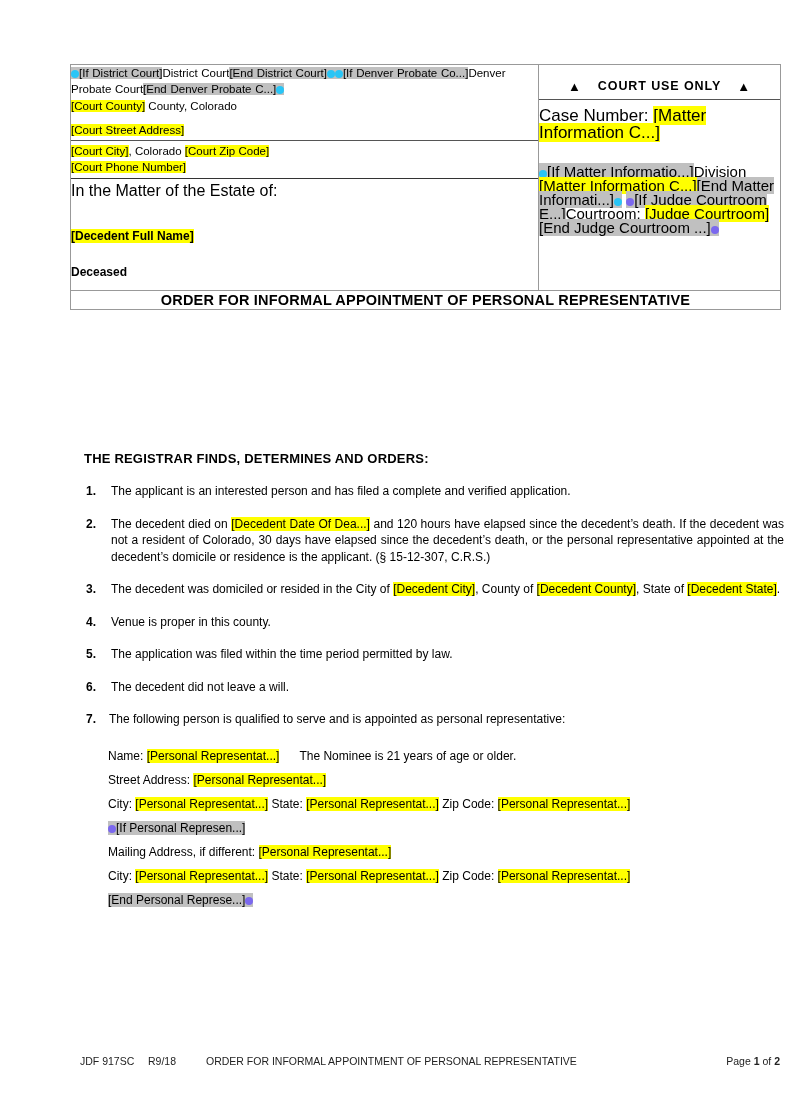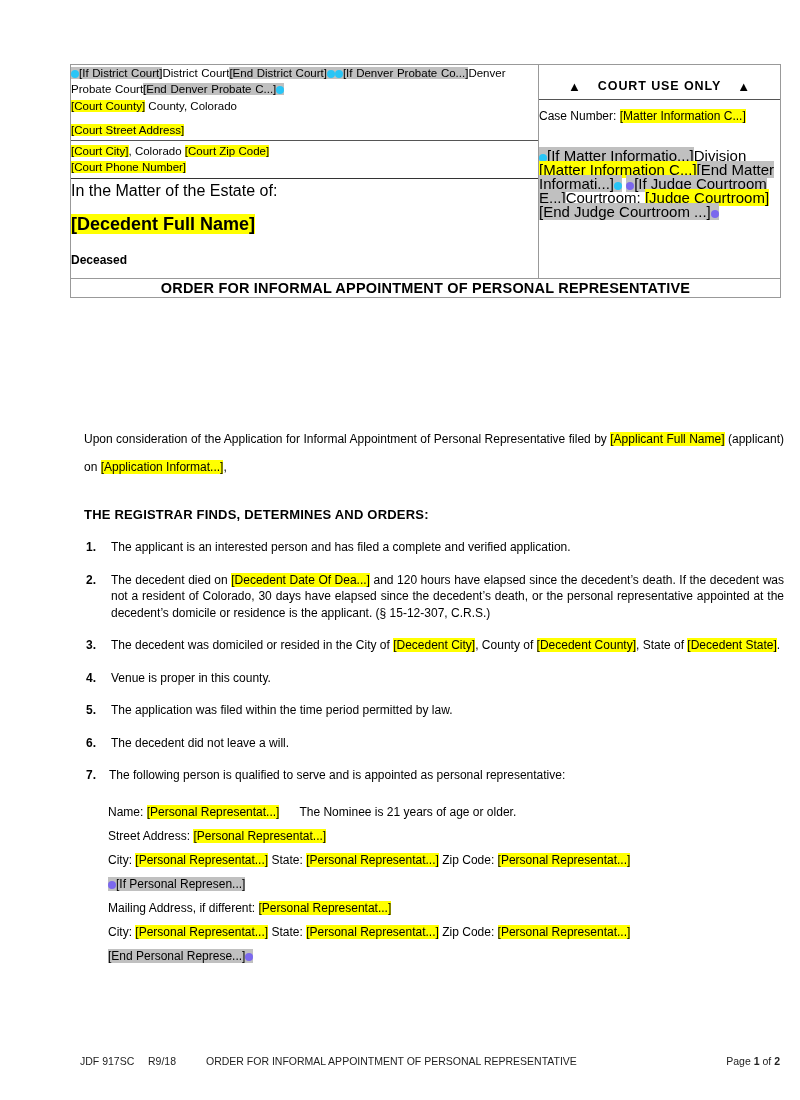--- a/index.html
+++ b/index.html
@@ -79,23 +79,23 @@
     height: 0;
     margin: 2px 0 4px 0;
   }
   .matter-label {
     font-size: 16px;
     font-weight: normal;
     line-height: 16px;
     margin-top: 2px;
   }
   .decedent-name {
-    font-size: 18px;
-    font-weight: bold;
-    margin-top: 17px;
+    font-size: 12px;
+    font-weight: bold;
+    margin-top: 29px;
     line-height: 16px;
   }
   .deceased {
     font-size: 12px;
     font-weight: bold;
     margin-top: 20px;
     line-height: 16px;
     padding-bottom: 10px;
   }
 
@@ -114,21 +114,21 @@
   }
   .court-use-row .cu-text {
     margin: 0 16px;
   }
   .cu-rule {
     border-bottom: 1px solid #555555;
     height: 0;
     margin: 2px 0 8px 0;
   }
   .case-number {
-    font-size: 12px;
+    font-size: 17px;
     line-height: 16.5px;
   }
   .division-block {
     margin-top: 24px;
     font-size: 15px;
     line-height: 14px;
   }
 
   .doc-title {
     font-size: 14.5px;
@@ -275,23 +275,20 @@
     <tr>
       <td class="cell-title" colspan="2">
         <span class="doc-title">ORDER FOR INFORMAL APPOINTMENT OF PERSONAL REPRESENTATIVE</span>
       </td>
     </tr>
   </tbody>
     </table>
 
   <div class="body-wrap">
 
-    <div class="intro">
-      <span>Upon consideration of the Application for Informal Appointment of Personal Representative filed by </span><span class="hl">[Applicant Full Name]</span><span> (applicant) on </span><span class="hl">[Application Informat...]</span><span>,</span>
-    </div>
 
     <div class="registrar">THE REGISTRAR FINDS, DETERMINES AND ORDERS:</div>
 
     <ol class="items">
 
       <li>
         <span class="num">1.</span>
         <span>The applicant is an interested person and has filed a complete and verified application.</span>
       </li>
 

